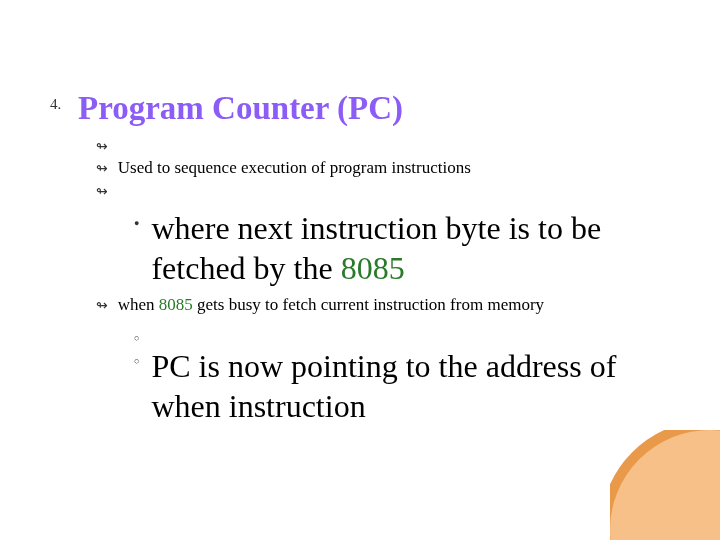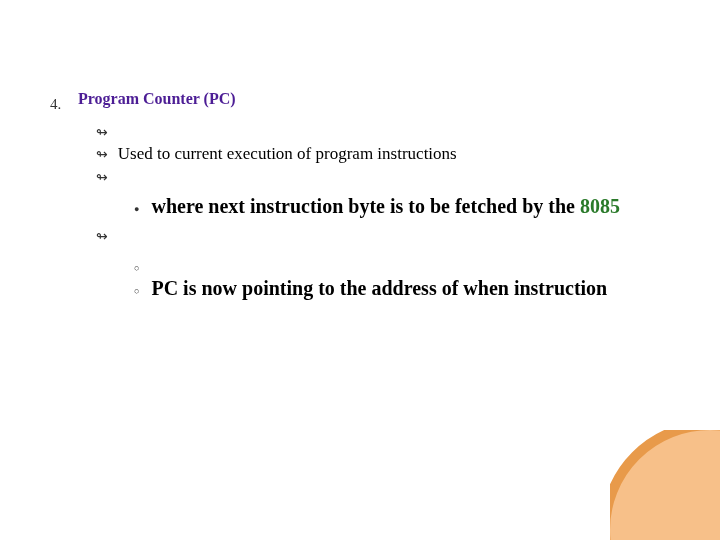--- a/index.html
+++ b/index.html
@@ -42,23 +42,23 @@
     gap: 10px;
     margin-bottom: 8px;
   }
   .main-number {
     font-size: 15px;
     color: #333;
     min-width: 18px;
     padding-top: 6px;
   }
   .main-title {
-    font-size: 16px;
+    font-size: 33px;
     font-weight: bold;
-    color: #4c1d95;
+    color: #8b5cf6;
   }
   .sub-list {
     margin-left: 46px;
     margin-top: 6px;
   }
   .bullet-row {
     display: flex;
     align-items: flex-start;
     gap: 10px;
     margin-bottom: 0px;
@@ -86,23 +86,22 @@
     margin-bottom: 2px;
     line-height: 1.25;
   }
   .circle-icon {
     font-size: 9px;
     color: #333;
     flex-shrink: 0;
     padding-top: 10px;
   }
   .circle-text {
-    font-size: 20px;
+    font-size: 32px;
     color: #000;
-    font-weight: bold;
   }
   .green {
     color: #2a7a2a;
   }
 </style>
 </head>
 <body>
 
 <div class="slide">
 
@@ -112,38 +111,41 @@
   </div>
 
   <div class="sub-list">
 
     <div class="bullet-row">
       <span class="bullet-icon">↬</span>
     </div>
 
     <div class="bullet-row">
       <span class="bullet-icon">↬</span>
-      <span class="bullet-text">Used to current execution of program instructions</span>
+      <span class="bullet-text">Used to sequence execution of program instructions</span>
     </div>
 
     <div class="bullet-row">
       <span class="bullet-icon">↬</span>
     </div>
 
     <div class="sub-sub-list">
       <div class="circle-row">
         <span class="circle-icon">●</span>
         <span class="circle-text">
           <span>where next instruction byte is to be fetched by the </span><span class="green">8085</span>
         </span>
       </div>
     </div>
 
     <div class="bullet-row">
       <span class="bullet-icon">↬</span>
+      <span class="bullet-text">
+        <span>when </span><span class="green">8085</span><span> gets busy to fetch current instruction from memory</span>
+      </span>
     </div>
 
     <div class="sub-sub-list">
       <div class="circle-row">
         <span class="circle-icon">○</span>
       </div>
       <div class="circle-row">
         <span class="circle-icon">○</span>
         <span class="circle-text">PC is now pointing to the address of when instruction</span>
       </div>

